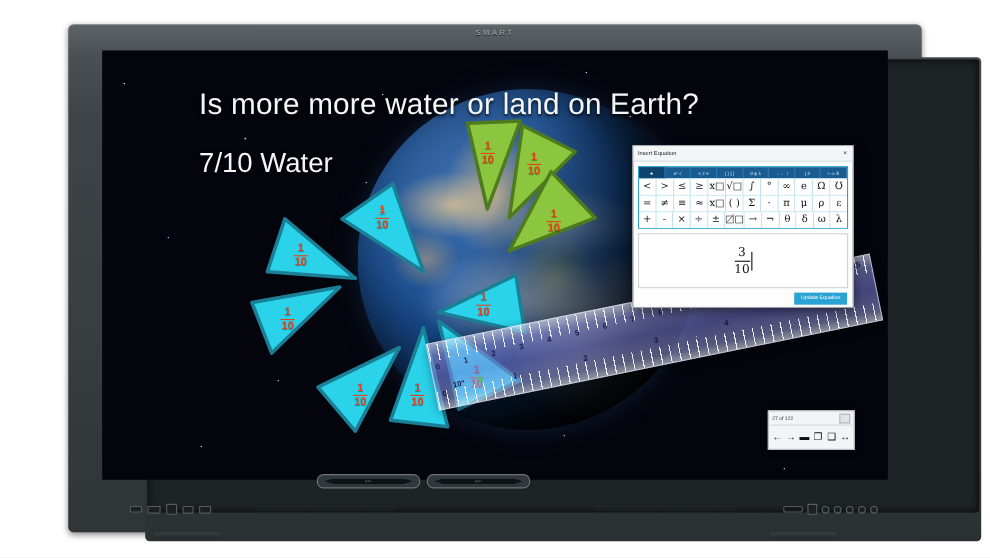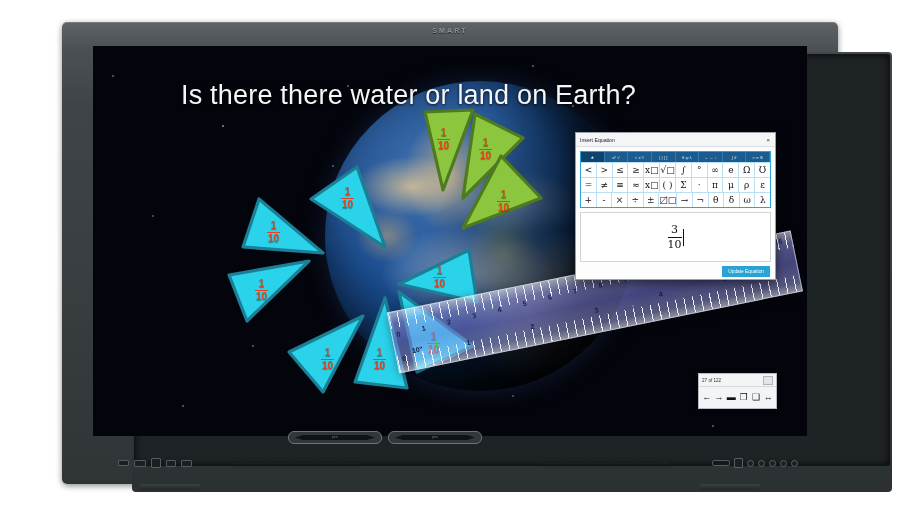--- a/index.html
+++ b/index.html
@@ -171,21 +171,22 @@
     <div class="bezel"></div>
   </div>
 
   <div class="screen">
     <div class="stars"></div>
 
     <div class="earth">
       <div class="earth-shadow"></div>
     </div>
 
-    <div class="title">Is there there water or land on Earth?</div>
+    <div class="title">Is more more water or land on Earth?</div>
+    <div class="subtitle">7/10 Water</div>
 
     <div class="wedge" style="left:318px;top:60px;width:80px;height:86px;">
       <svg width="80" height="86" viewBox="0 0 80 86">
         <path d="M32 84 L14 6 L62 4 Z" fill="#8cc63f" stroke="#4f7a1e" stroke-width="3.2" stroke-linejoin="round"></path>
       </svg>
       <div class="frac" style="left:26px;top:22px;">
         <span class="num">1</span>
         <span class="bar"></span>
         <span class="den">10</span>
       </div>

